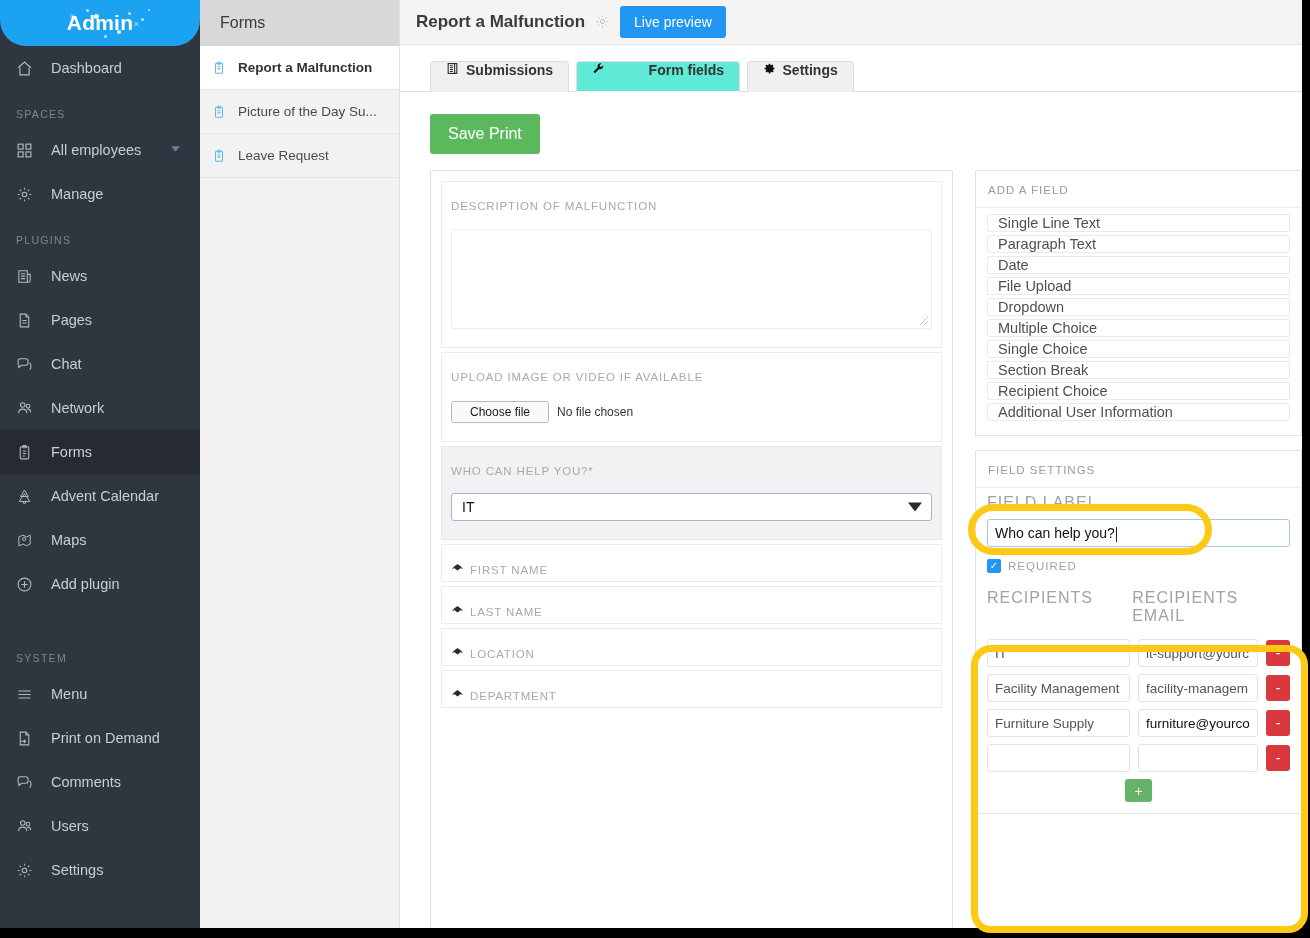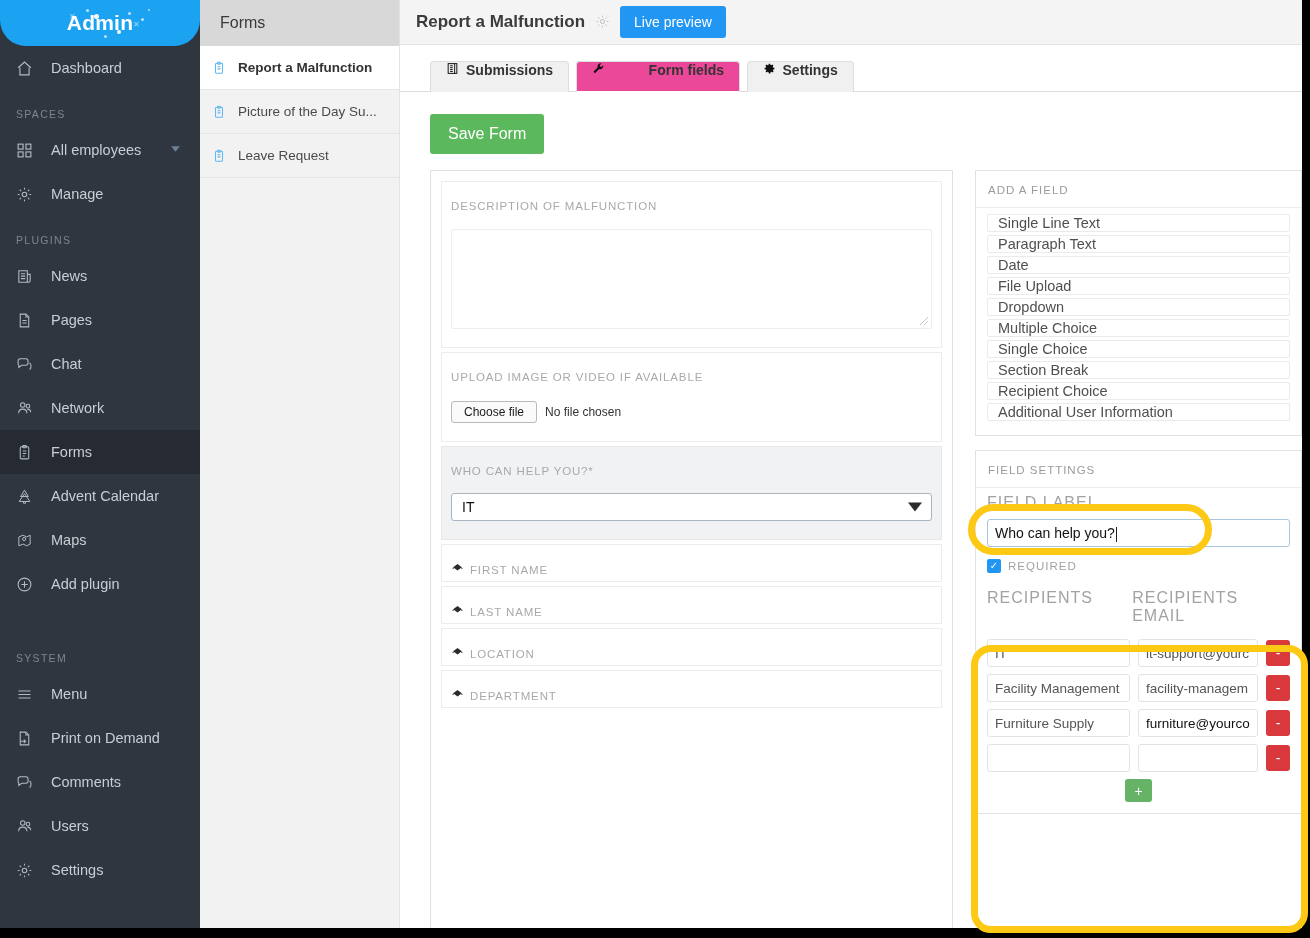--- a/index.html
+++ b/index.html
@@ -102,21 +102,21 @@
   .tabs::after {
     content:""; position:absolute; left:0; right:0; bottom:0; height:1px; background:#ddd;
   }
   .tab {
     display:inline-flex; gap:7px;
     height:31px; padding:0 15px; font-size:14px; font-weight:700; color:#333;
     background:#f0f0f0; border:1px solid #ddd; border-bottom:none;
     border-radius:4px 4px 0 0; margin-right:2px; cursor:pointer;
     position:relative; z-index:2; vertical-align:bottom;
   }
-  .tab.active { background:#ec4899; z-index:3;gap:44px; }
+  .tab.active { background:#5eead4; z-index:3;gap:44px; }
   .tab.active::after{
     content:""; position:absolute; left:0; right:0; bottom:-1px; height:2px; background:#fff;
   }
 
   .content { padding: 22px 0 0 30px; position:relative; }
   .save-btn {
     background:#5cb85c; color:#fff; border:none; border-radius:3px;
     font-size:16px; padding:11px 18px; cursor:pointer; margin-bottom:16px;
     font-family:"Liberation Sans",sans-serif;
   }
@@ -141,21 +141,21 @@
   }
   .ta::after{
     content:""; position:absolute; right:3px; bottom:3px; width:8px; height:8px;
     background:
       linear-gradient(135deg, transparent 45%, #c8c8c8 45%, #c8c8c8 55%, transparent 55%),
       linear-gradient(135deg, transparent 70%, #c8c8c8 70%, #c8c8c8 80%, transparent 80%);
   }
   .file-row { margin-top:18px; display:flex; align-items:center; gap:8px; }
   .file-btn {
     border:1px solid #b9b9b9; background:#fafafa; border-radius:3px;
-    font-size:12px; padding:3px 12px; color:#1a1a1a;
+    font-size:12px; padding:3px 18px; color:#1a1a1a;
     font-family:"Liberation Sans",sans-serif; cursor:pointer;
   }
   .file-none { font-size:12px; color:#333; }
   .sel-wrap { margin-top:16px; position:relative; }
   .sel-box {
     width:100%; height:28px; border:1px solid #a9b4c2; border-radius:3px;
     background:#fff; display:flex; align-items:center; padding:0 10px;
     font-size:14px; color:#111;
   }
   .sel-arrow {
@@ -502,21 +502,21 @@
           <svg width="13" height="13" viewBox="0 0 24 24" fill="#111">
             <path d="M12 8.2a3.8 3.8 0 1 0 0 7.6 3.8 3.8 0 0 0 0-7.6zm0 5.9a2.1 2.1 0 1 1 0-4.2 2.1 2.1 0 0 1 0 4.2z"></path>
             <path d="M21 13.4v-2.8l-2.4-.4a6.9 6.9 0 0 0-.7-1.7l1.4-2-2-2-2 1.4a6.9 6.9 0 0 0-1.7-.7L13.4 3h-2.8l-.4 2.4a6.9 6.9 0 0 0-1.7.7l-2-1.4-2 2 1.4 2a6.9 6.9 0 0 0-.7 1.7L3 10.6v2.8l2.4.4c.16.6.4 1.16.7 1.7l-1.4 2 2 2 2-1.4c.54.3 1.1.54 1.7.7l.4 2.4h2.8l.4-2.4c.6-.16 1.16-.4 1.7-.7l2 1.4 2-2-1.4-2c.3-.54.54-1.1.7-1.7z"></path>
           </svg>
         </span>
         <span>Settings</span>
       </span>
     </div>
 
     <div class="content">
-      <button class="save-btn">Save Form</button>
+      <button class="save-btn">Save Print</button>
 
       <div class="cols">
 
         <div class="form-canvas">
 
           <div class="fld">
             <div class="fld-label">DESCRIPTION OF MALFUNCTION</div>
             <div class="ta"></div>
           </div>
 

